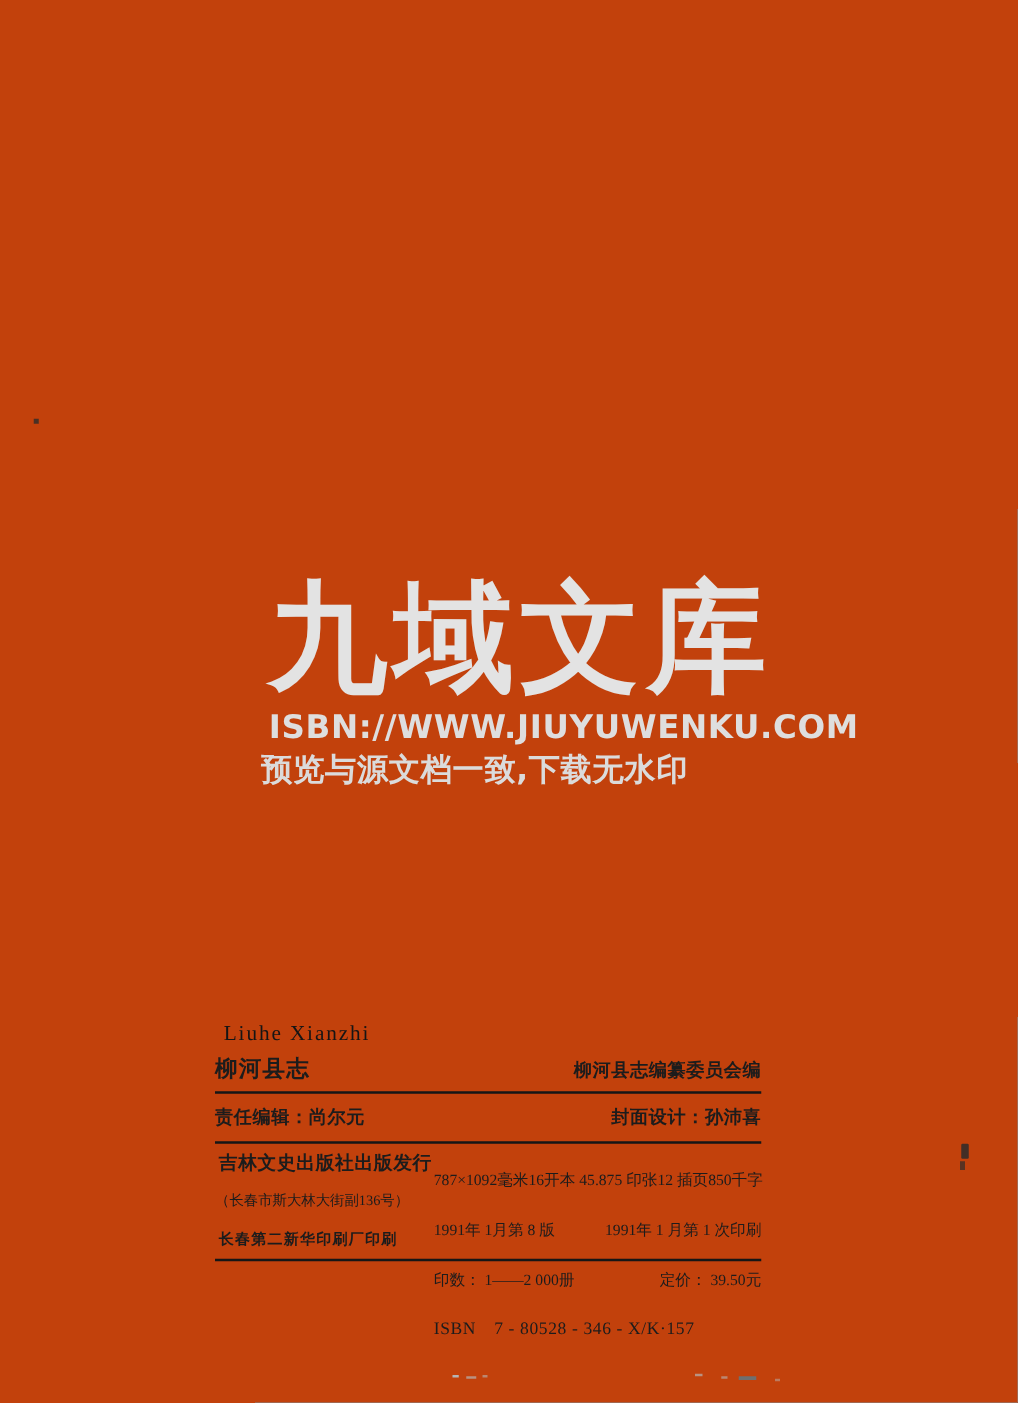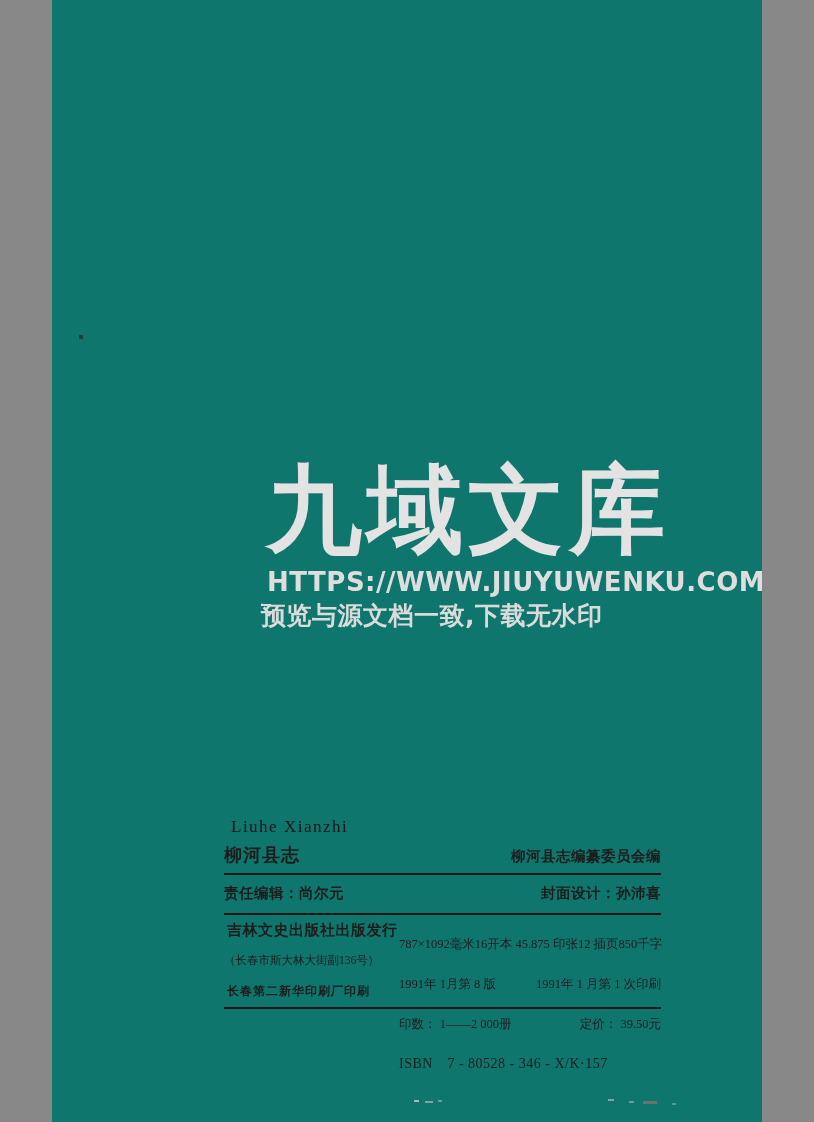--- a/index.html
+++ b/index.html
@@ -1,20 +1,20 @@
 <!DOCTYPE html>
 <html><head>
 <meta charset="utf-8">
 <style>
   html,body{margin:0;padding:0;background:#888;}
   .page{
     position:relative;
-    width:710px;height:1122px;
+    width:814px;height:1122px;
     margin:0 auto;
-    background:#0f766e;
+    background:#c2410c;
     overflow:hidden;
     font-family:"Liberation Serif", serif;
     color:#1c1c1c;
   }
   
   .wm{position:absolute;white-space:nowrap;font-family:"DejaVu Sans", sans-serif;font-weight:bold;user-select:none;}
   .wm-title{left:214px;top:460px;font-size:96px;line-height:1.05;letter-spacing:5px;color:#e3e3e3;}
   .wm-url{left:215px;top:567px;font-size:26px;letter-spacing:.5px;color:#dedede;}
   .wm-tagline{left:209px;top:599px;font-size:25px;letter-spacing:.5px;color:#dbdbdb;}
   
@@ -48,21 +48,21 @@
   .s5{left:577px;top:1101px;width:5px;opacity:.6;}
   .s6{left:591px;top:1101px;width:14px;height:3px;background:#6f6f6f;}
   .s7{left:620px;top:1103px;width:4px;opacity:.5;}
 </style>
 </head>
 <body>
 
 <div class="page">
 
   <div class="wm wm-title">九域文库</div>
-  <div class="wm wm-url">HTTPS://WWW.JIUYUWENKU.COM</div>
+  <div class="wm wm-url">ISBN://WWW.JIUYUWENKU.COM</div>
   <div class="wm wm-tagline">预览与源文档一致,下载无水印</div>
 
   <div class="colophon">
 
     <div class="roman-title">Liuhe Xianzhi</div>
 
     <div class="title-row">
       <span class="book-title">柳河县志</span>
       <span class="committee">柳河县志编纂委员会编</span>
     </div>

